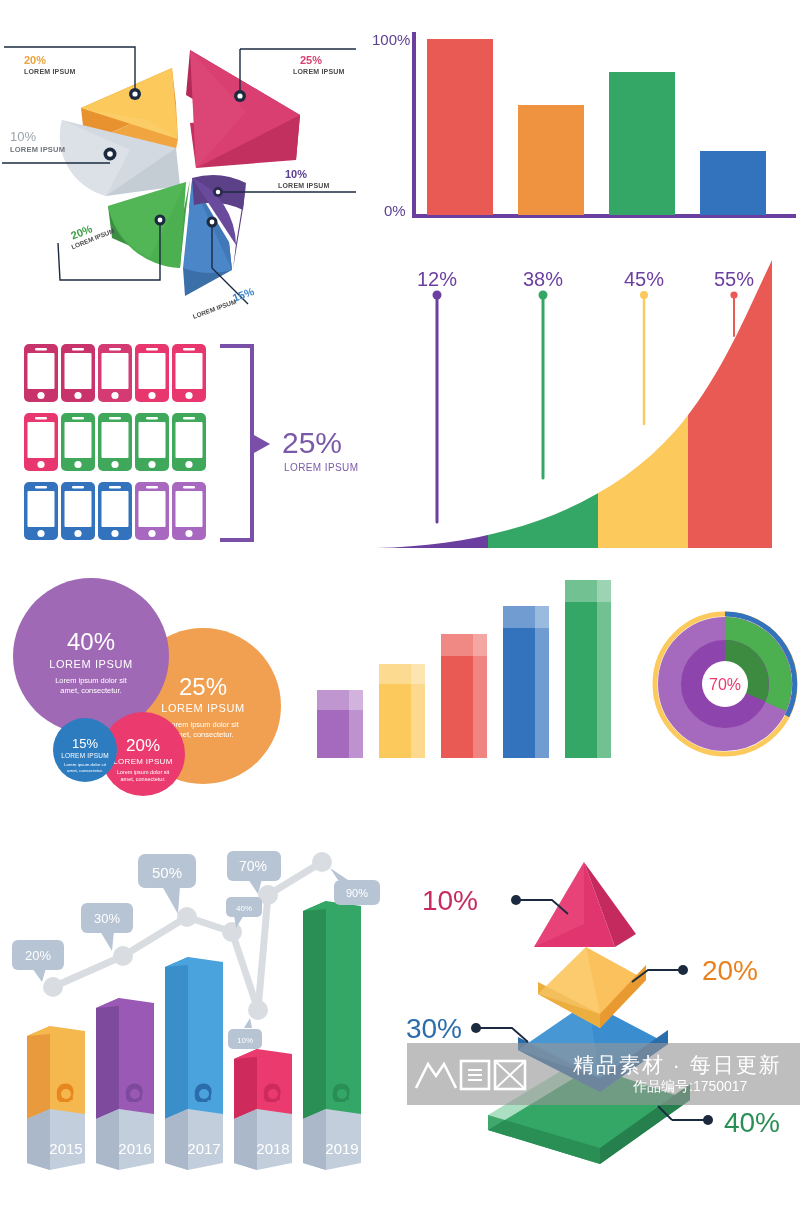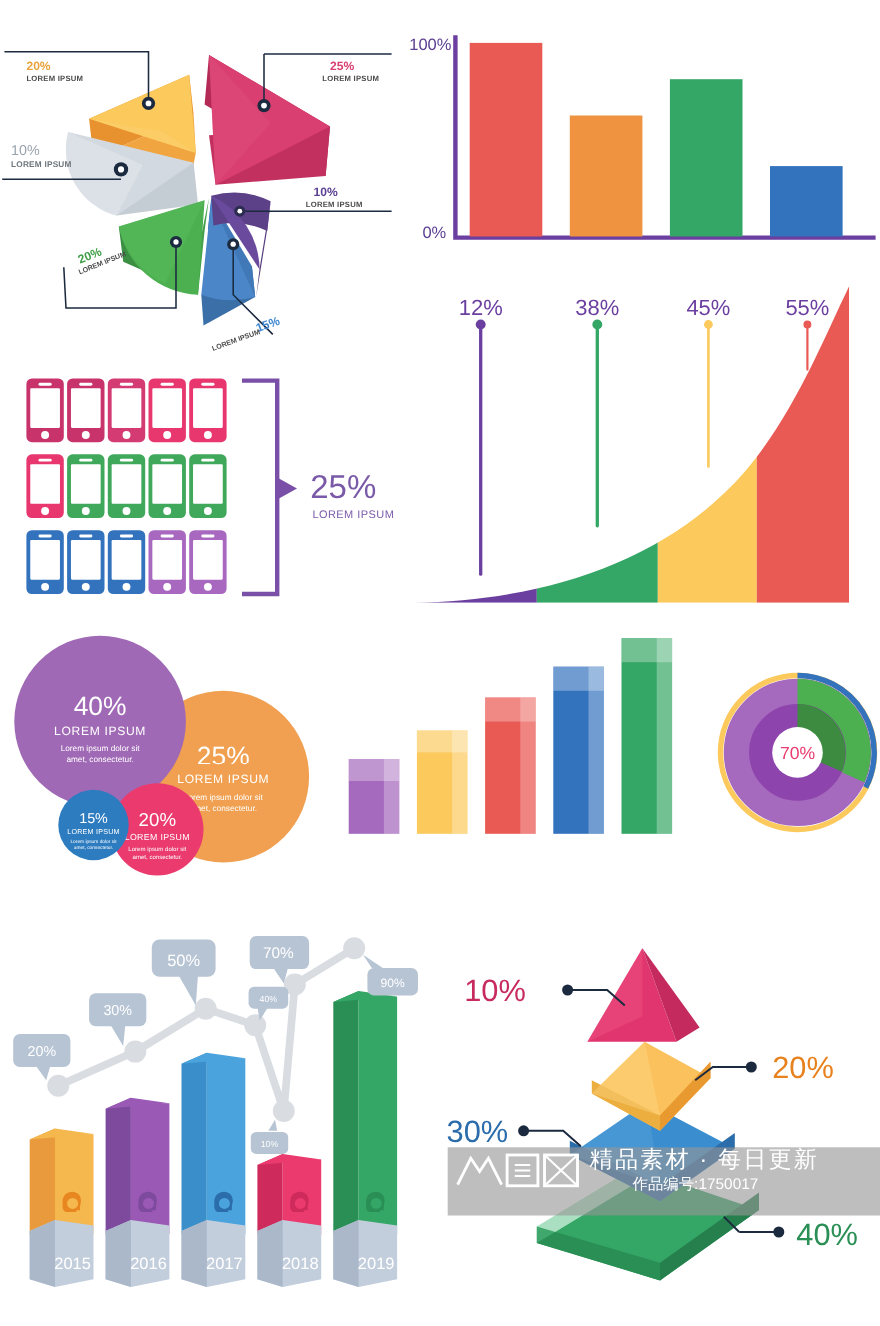--- a/index.html
+++ b/index.html
@@ -10,29 +10,29 @@
     -webkit-font-smoothing:antialiased;
   }
   .panel{position:absolute;}
   svg{display:block;overflow:visible;}
   .lbl{font-family:"Liberation Sans","DejaVu Sans",sans-serif;}
 
   
   #watermark{
     position:absolute;left:407px;top:1043px;width:393px;height:62px;
     background:rgba(150,150,150,0.62);
-    display:flex;align-items:flex-start;z-index:50;pointer-events:none;
+    display:flex;align-items:center;z-index:50;pointer-events:none;gap:37px;
   }
   #wm-logo{
     width:118px;height:40px;margin-left:5px;flex:none;
     border:0;position:relative;
   }
   #wm-text{display:flex;flex-direction:column;justify-content:center;margin-left:6px;}
   #wm-line1{color:#ffffff;font-size:21px;letter-spacing:2px;line-height:24px;white-space:nowrap;}
-  #wm-line2{color:#ffffff;font-size:14px;line-height:18px;white-space:nowrap;margin-left:39px;}
+  #wm-line2{color:#ffffff;font-size:14px;line-height:18px;white-space:nowrap;margin-left:60px;}
 </style>
 </head>
 <body>
 
 <div class="panel" id="p-pie" style="left:0;top:0;width:360px;height:330px;">
   <svg width="360" height="330" viewBox="0 0 360 330">
     <defs>
       <filter id="softsh" x="-30%" y="-30%" width="160%" height="160%">
         <feDropShadow dx="0" dy="2" stdDeviation="2" flood-color="#000" flood-opacity="0.10"></feDropShadow>
       </filter>

